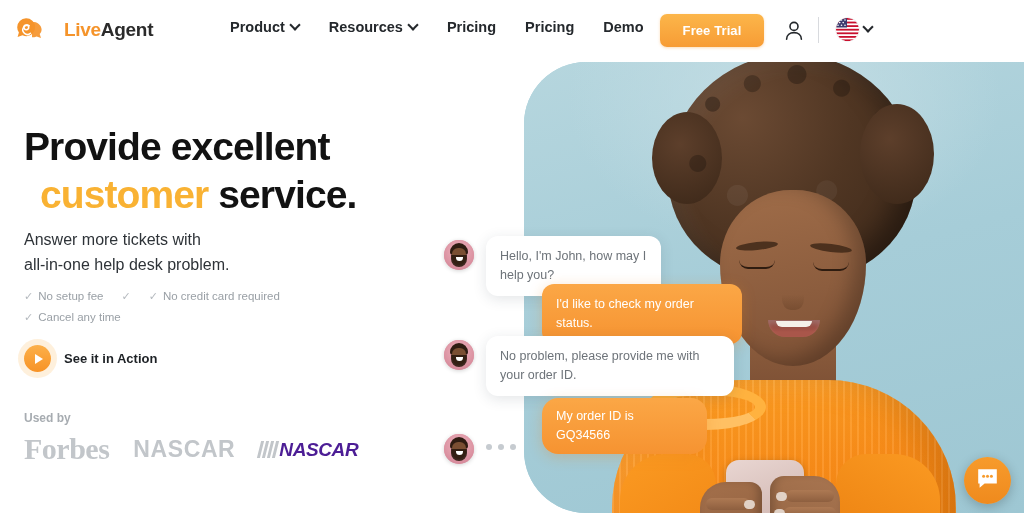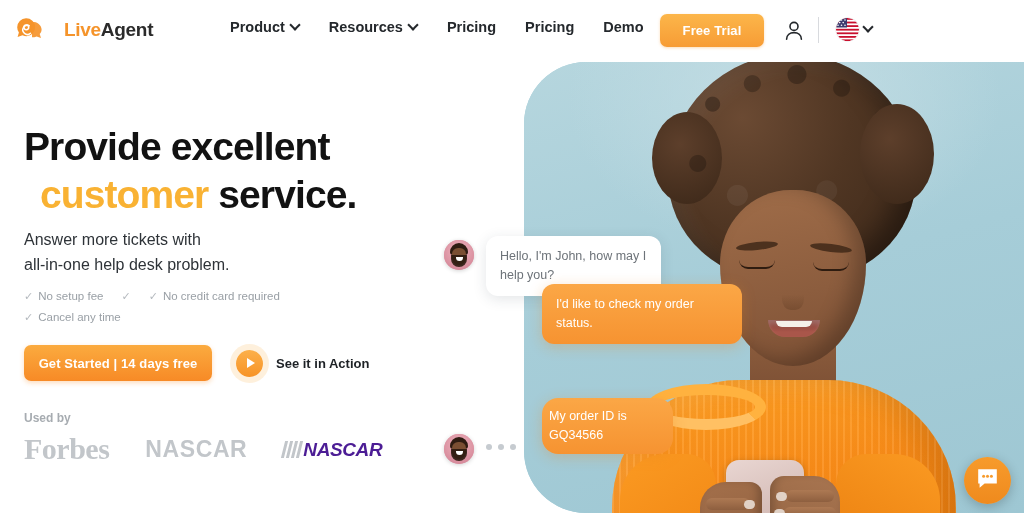--- a/index.html
+++ b/index.html
@@ -397,21 +397,21 @@
     left: 24px; top: 349px;
     font-size: 12px;
     font-weight: bold;
     color: #a7acb1;
   }
   .brands {
     position: absolute;
     left: 24px; top: 372px;
     display: flex;
     align-items: center;
-    gap: 36px;
+    gap: 24px;
     color: #c4c8cc;
   }
   .brand-forbes {
     font-family: "Liberation Serif", serif;
     font-size: 30px;
     font-weight: bold;
     letter-spacing: -0.5px;
     line-height: 1;
     color: #c2c6ca;
   }
@@ -511,21 +511,21 @@
   }
 
   
   #chat-1 { left: 14px; top: 178px; gap: 12px; }
   #chat-1 .bubble { width: 175px; margin-top: -4px; }
   #chat-2 { left: 112px; top: 222px; }
   #chat-2 .bubble { width: 200px; padding-right: 34px; }
   #chat-3 { left: 14px; top: 278px; gap: 12px; }
   #chat-3 .bubble { width: 248px; margin-top: -4px; }
   #chat-4 { left: 112px; top: 336px; }
-  #chat-4 .bubble { width: 131px; padding: 9px 34px 9px 7px; border-radius: 16px; }
+  #chat-4 .bubble { width: 165px; padding: 9px 34px 9px 14px; border-radius: 16px; }
   #chat-5 { left: 14px; top: 372px; }
 
   
   #chat-widget {
     position: absolute;
     right: 13px; bottom: 9px;
     width: 47px; height: 47px;
     border-radius: 50%;
     background: linear-gradient(180deg,#f79b2c,#ef8a1d);
     display: flex; align-items: center; justify-content: center;
@@ -693,21 +693,20 @@
       </div>
       <div class="perks-row">
         <span class="perk">
           <span class="tick">✓</span>
           <span>Cancel any time</span>
         </span>
       </div>
     </div>
 
     <div class="cta-row">
-      <button class="btn-start">Get Started | 14 days free</button>
       <div class="play-group">
         <span class="play-btn">
           <span class="play-tri"></span>
         </span>
         <span class="play-label">See it in Action</span>
       </div>
     </div>
 
     <div class="usedby-label">Used by</div>
 
@@ -736,20 +735,30 @@
           <span class="av-beard"></span>
           <span class="av-smile"></span>
       </span>
       <div class="bubble bubble-in">Hello, I'm John, how may I help you?</div>
     </div>
 
     <div class="chat-line" id="chat-2">
       <div class="bubble bubble-out">I'd like to check my order status.</div>
     </div>
 
+    <div class="chat-line" id="chat-3">
+      <span class="avatar">
+        <span class="av-bg"></span>
+          <span class="av-hair"></span>
+          <span class="av-face"></span>
+          <span class="av-beard"></span>
+          <span class="av-smile"></span>
+      </span>
+      <div class="bubble bubble-in">No problem, please provide me with your order ID.</div>
+    </div>
 
     <div class="chat-line" id="chat-4">
       <div class="bubble bubble-out">My order ID is GQ34566</div>
     </div>
 
     <div class="chat-line" id="chat-5">
       <span class="avatar">
         <span class="av-bg"></span>
           <span class="av-hair"></span>
           <span class="av-face"></span>

